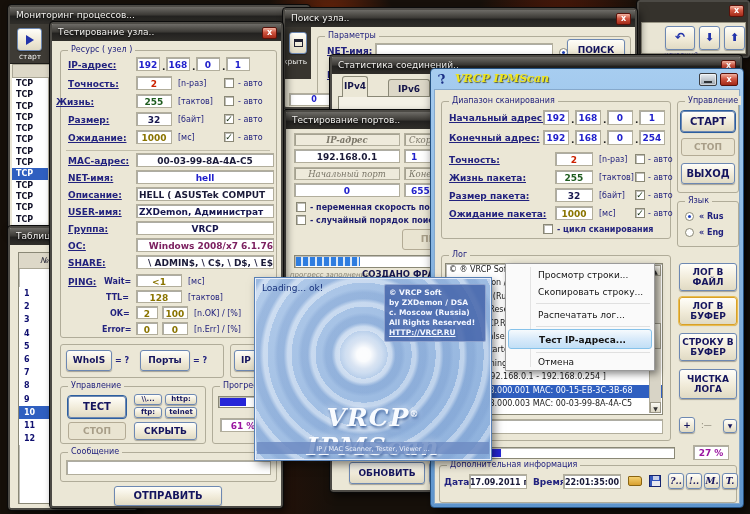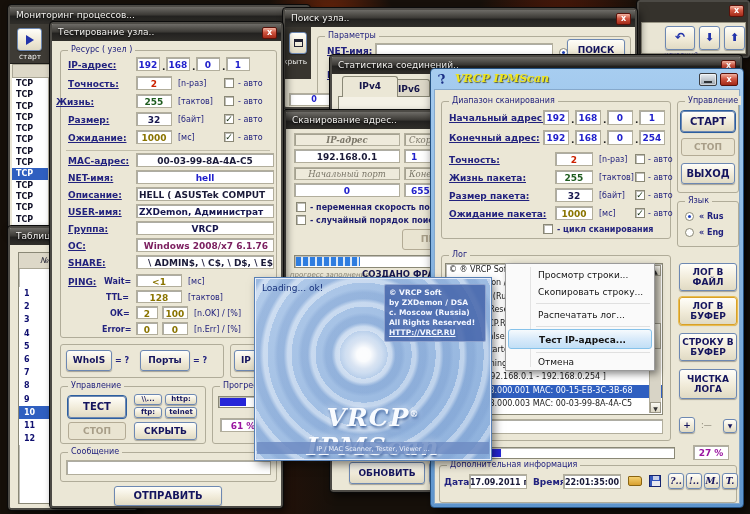--- a/index.html
+++ b/index.html
@@ -159,29 +159,29 @@
   <input class="fld" style="left: 90px; top: 33px; width: 178px; height: 16px;">
   <div class="rad on" style="left:274px;top:38px"></div>
   <div class="btn" style="left:282px;top:29px;width:58px;height:23px">ПОИСК</div>
   <div class="lb" style="left:42px;top:60px">МАС-адрес:</div>
   <div class="fld va" style="left:4px;top:83px;width:50px;height:13px;font-size:8px;padding-top:1px">0</div>
 </div>
 
 <div class="win" style="left:330px;top:55px;width:412px;height:437px;z-index:4">
   <div class="tbar">Статистика соединений..</div>
   <div class="xb" style="right:4px;top:3px">x</div>
-  <div class="tab" style="left:10px;top:19px;width:56px;height:21px;z-index:2">IPv4</div>
+  <div class="tab" style="left:10px;top:19px;width:26px;height:21px;z-index:2">IPv4</div>
   <div class="tab" style="left:56px;top:22px;width:42px;height:18px;background:#ddd8c8">IPv6</div>
   <div style="position:absolute;left:6px;top:39px;right:6px;bottom:38px;background:#f4f1e6;border:1px solid #8a8876"></div>
   <div class="btn" style="left:17px;top:405px;width:76px;height:22px">ОБНОВИТЬ</div>
   <div class="btn" style="left:97px;top:405px;width:76px;height:22px"></div>
 </div>
 
 <div class="win" style="left:284px;top:110px;width:270px;height:170px;z-index:5">
-  <div class="tbar">Сканирование адрес..</div>
+  <div class="tbar">Тестирование портов..</div>
   <div class="fld it ser" style="left:8px;top:21px;width:106px;height:13px;color:#7a7668;background:#eeeadb;font-weight:bold;padding-top:1px;font-size:8.5px">IP-адрес</div>
   <div class="fld it ser" style="left:118px;top:21px;width:120px;height:13px;color:#7a7668;background:#eeeadb;font-weight:normal;padding-top:1px;font-size:8.5px;text-align:left;padding-left:4px">Скорость</div>
   <div class="fld" style="left:8px;top:37px;width:106px;height:14px">192.168.0.1</div>
   <div class="fld va" style="left:118px;top:37px;width:120px;height:14px;text-align:left;padding-left:6px">1</div>
   <div class="fld it ser" style="left:8px;top:55px;width:106px;height:13px;color:#7a7668;background:#eeeadb;font-weight:normal;padding-top:1px;font-size:8.5px">Начальный порт</div>
   <div class="fld it ser" style="left:118px;top:55px;width:120px;height:13px;color:#7a7668;background:#eeeadb;font-weight:normal;padding-top:1px;font-size:8.5px;text-align:left;padding-left:4px">Конечный порт</div>
   <div class="fld va" style="left:8px;top:71px;width:106px;height:14px">0</div>
   <div class="fld va" style="left:118px;top:71px;width:120px;height:14px;text-align:left;padding-left:6px">65535</div>
   <div class="cb" style="left:10px;top:90px"></div>
   <div class="un" style="left:24px;top:91px;font-weight:bold;color:#1c1c6e">- переменная скорость поиска ...</div>
@@ -262,21 +262,21 @@
   <div class="fld" style="left:84px;top:129px;width:138px;height:14px">00-03-99-8A-4A-C5</div>
   <div class="lb" style="left:16px;top:149px">NET-имя:</div>
   <div class="fld va" style="left:84px;top:146px;width:138px;height:14px">hell</div>
   <div class="lb" style="left:16px;top:166px">Описание:</div>
   <div class="fld" style="left:84px;top:163px;width:138px;height:14px;text-align:left;padding-left:2px">HELL ( ASUSTek COMPUT</div>
   <div class="lb" style="left:16px;top:183px">USER-имя:</div>
   <div class="fld" style="left:84px;top:180px;width:138px;height:14px;text-align:left;padding-left:2px;color:#16164e">ZXDemon, Администрат</div>
   <div class="lb" style="left:16px;top:200px">Группа:</div>
   <div class="fld" style="left:84px;top:197px;width:138px;height:14px;color:#16164e">VRCP</div>
   <div class="lb" style="left:16px;top:217px">ОС:</div>
-  <div class="fld" style="left:84px;top:214px;width:138px;height:14px;text-align:center;padding-left:2px;color:#7c2060">Windows 2008/x7 6.1.76</div>
+  <div class="fld" style="left:84px;top:214px;width:138px;height:14px;text-align:right;padding-left:2px;color:#7c2060">Windows 2008/x7 6.1.76</div>
   <div class="lb" style="left:16px;top:234px">SHARE:</div>
   <div class="fld" style="left:84px;top:231px;width:138px;height:14px;text-align:right;padding-left:2px">\ ADMIN$, \ C$, \ D$, \ E$</div>
 
   <div class="lb" style="left:16px;top:253px">PING:</div>
   <div class="un" style="left:52px;top:253px;font-weight:bold">Wait=</div>
   <div class="fld vo" style="left:84px;top:250px;width:46px;height:13px">&lt;1</div>
   <div class="un" style="left:136px;top:253px">[мс]</div>
   <div class="un" style="left:54px;top:269px;font-weight:bold">TTL=</div>
   <div class="fld vo" style="left:84px;top:266px;width:46px;height:13px">128</div>
   <div class="un" style="left:136px;top:269px">[тактов]</div>

